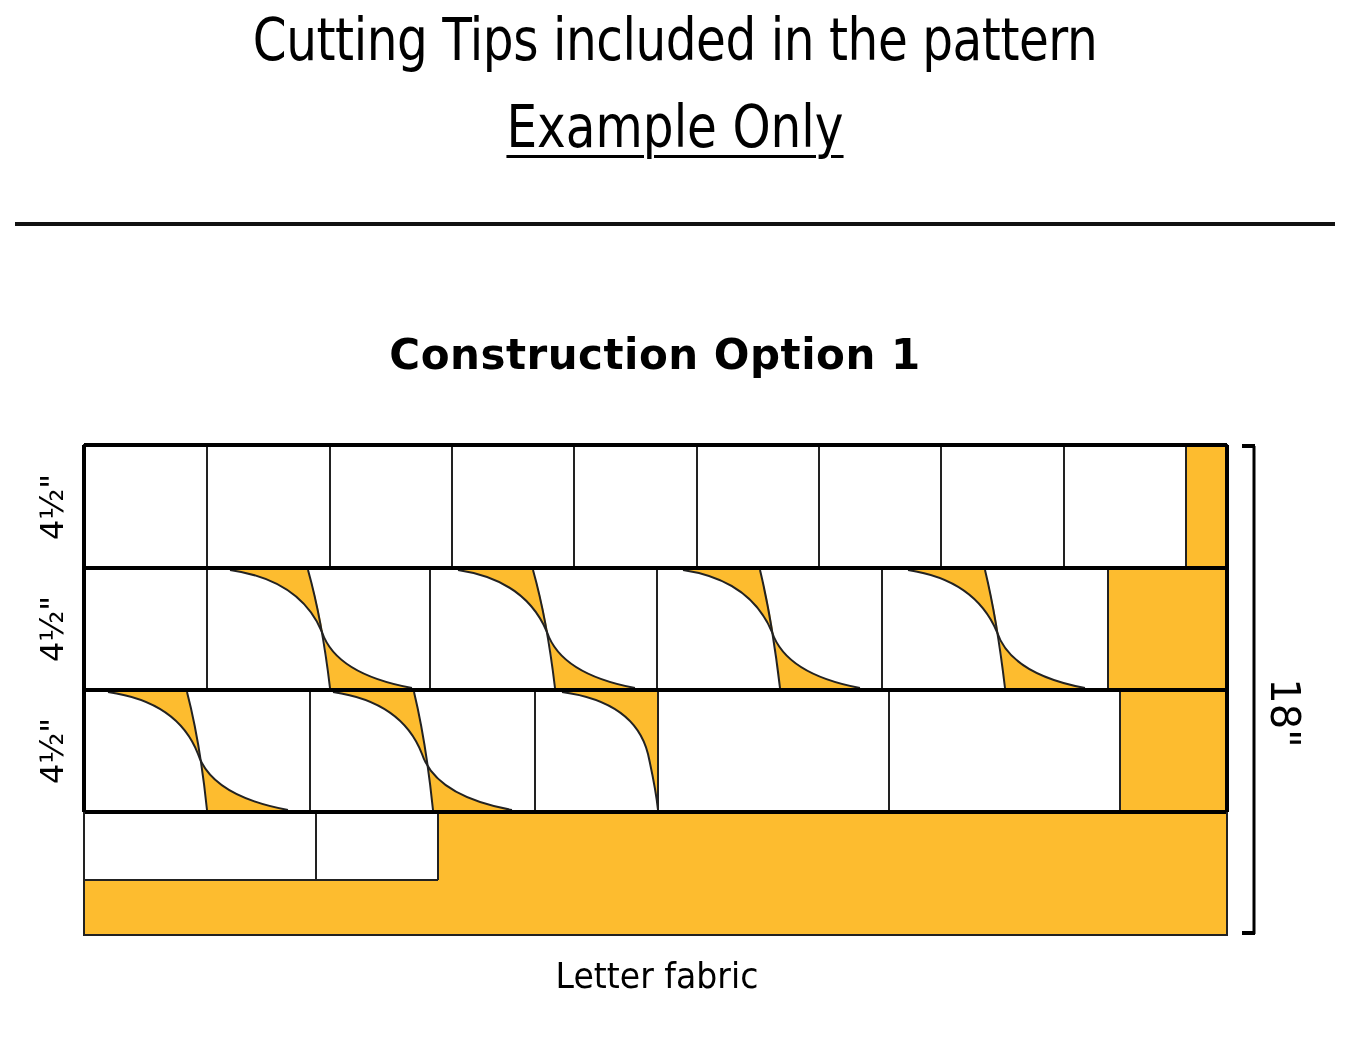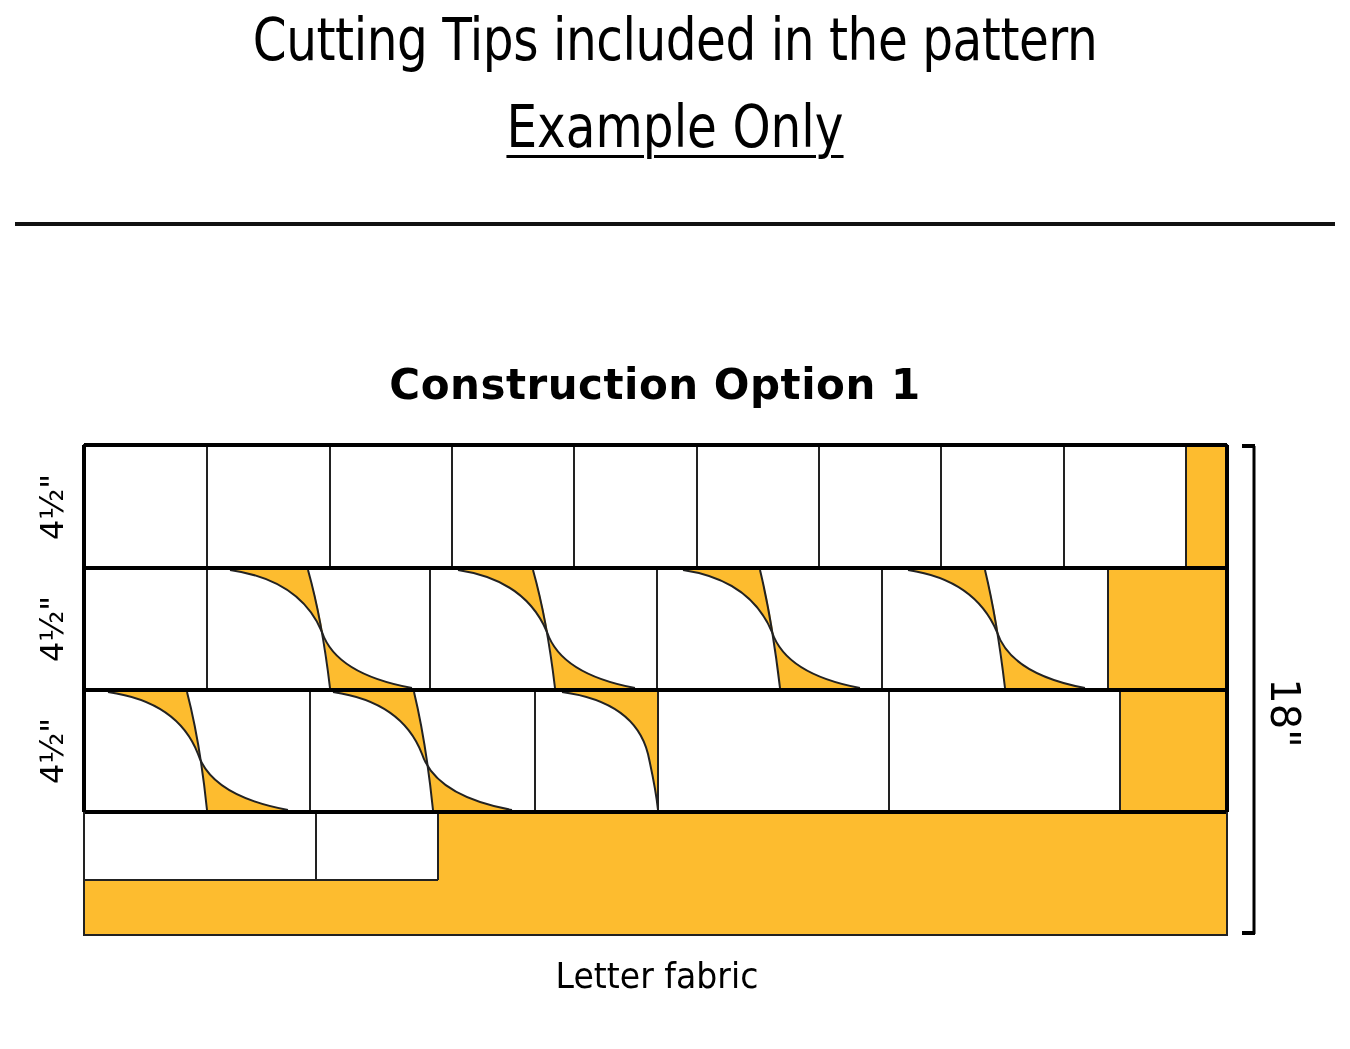--- a/index.html
+++ b/index.html
@@ -2,21 +2,21 @@
 <html><head>
 <meta charset="utf-8">
 <style>
   html, body { margin: 0; padding: 0; background: #ffffff; }
   body { width: 1350px; height: 1049px; position: relative; overflow: hidden; font-family: "DejaVu Sans", sans-serif; color: #000; }
   .title { position: absolute; left: 0; width: 1350px; text-align: center; font-family: "DejaVu Sans", sans-serif; font-weight: normal; font-stretch: condensed; }
   .title-main { top: 6px; font-size: 58px; letter-spacing: -0.5px; transform: scaleX(0.93); }
   .title-sub { top: 93px; font-size: 58px; transform: scaleX(0.93); }
   .title-sub span { text-decoration: underline; text-decoration-thickness: 3px; text-underline-offset: 8px; }
   .rule { position: absolute; left: 15px; top: 222px; width: 1320px; height: 4px; background: #111; }
-  .heading { position: absolute; top: 360px; left: 0; width: 1310px; text-align: center; font-size: 42px; font-weight: bold; letter-spacing: 0.5px; }
+  .heading { position: absolute; top: 330px; left: 0; width: 1310px; text-align: center; font-size: 42px; font-weight: bold; letter-spacing: 0.5px; }
   .caption { position: absolute; top: 955px; left: 0; width: 1314px; text-align: center; font-size: 36px; transform: scaleX(0.92); }
   .side-label { position: absolute; font-size: 32px; transform: rotate(-90deg); transform-origin: center; width: 120px; text-align: center; }
   .dim-label { position: absolute; font-size: 40px; transform: rotate(90deg); width: 80px; text-align: center; }
   svg { position: absolute; left: 0; top: 0; }
 </style>
 </head>
 <body>
 
 <div class="title title-main">Cutting Tips included in the pattern</div>
 <div class="title title-sub"><span>Example Only</span></div>

